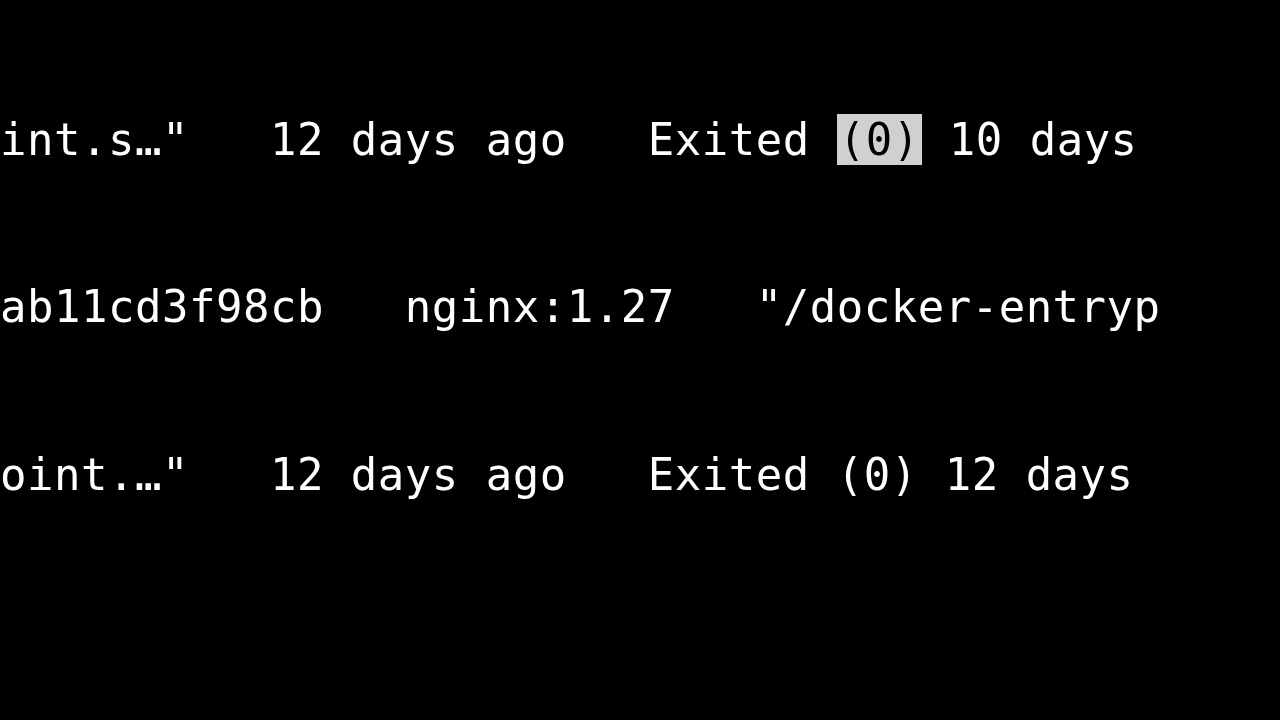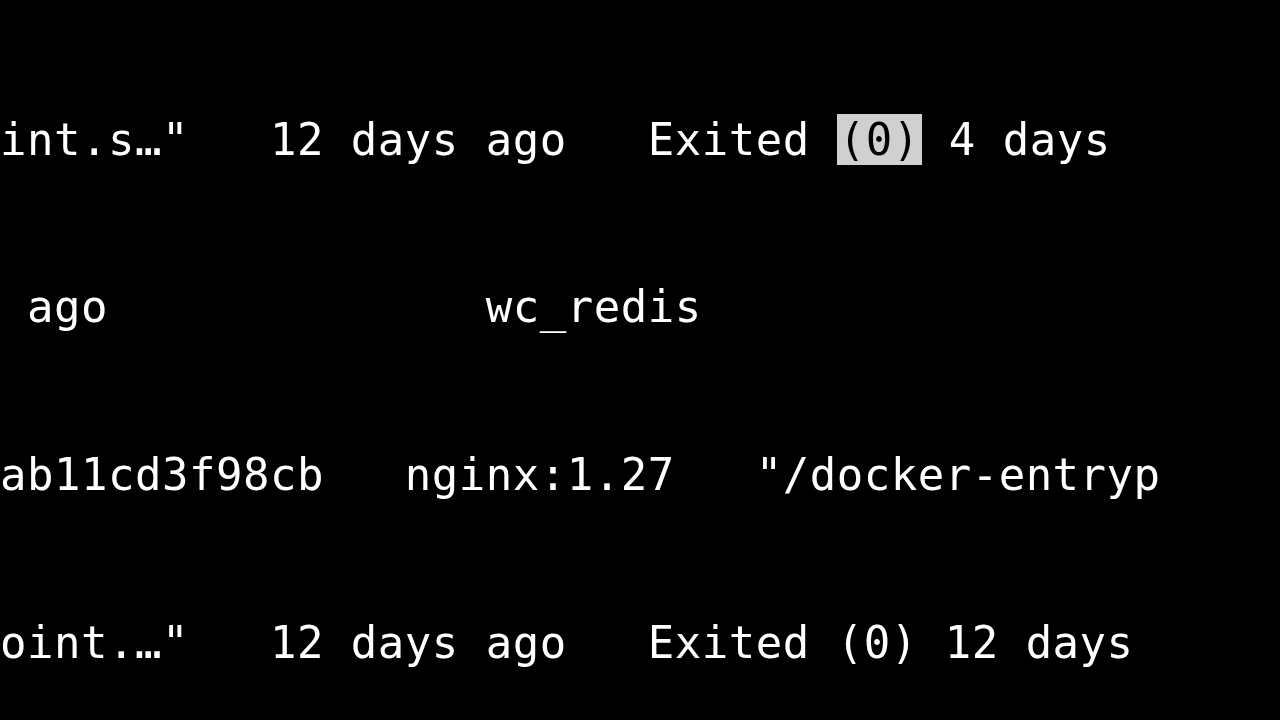--- a/index.html
+++ b/index.html
@@ -27,22 +27,21 @@
   .hl-paren {
     background: #d0d0d0;
     color: #000;
     padding: 0 2px;
   }
 </style>
 </head>
 <body>
 
 <div class="terminal">
-  <span class="line"><span>int.s…"   12 days ago   Exited </span><span class="hl-paren">(0)</span><span> 4 days</span></span>
-  <span class="line"> ago              wc_redis</span>
+  <span class="line"><span>int.s…"   12 days ago   Exited </span><span class="hl-paren">(0)</span><span> 10 days</span></span>
   <span class="line">ab11cd3f98cb   nginx:1.27   "/docker-entryp</span>
   <span class="line">oint.…"   12 days ago   Exited (0) 12 days</span>
   
   
   
   
   
   
 </div>
 

